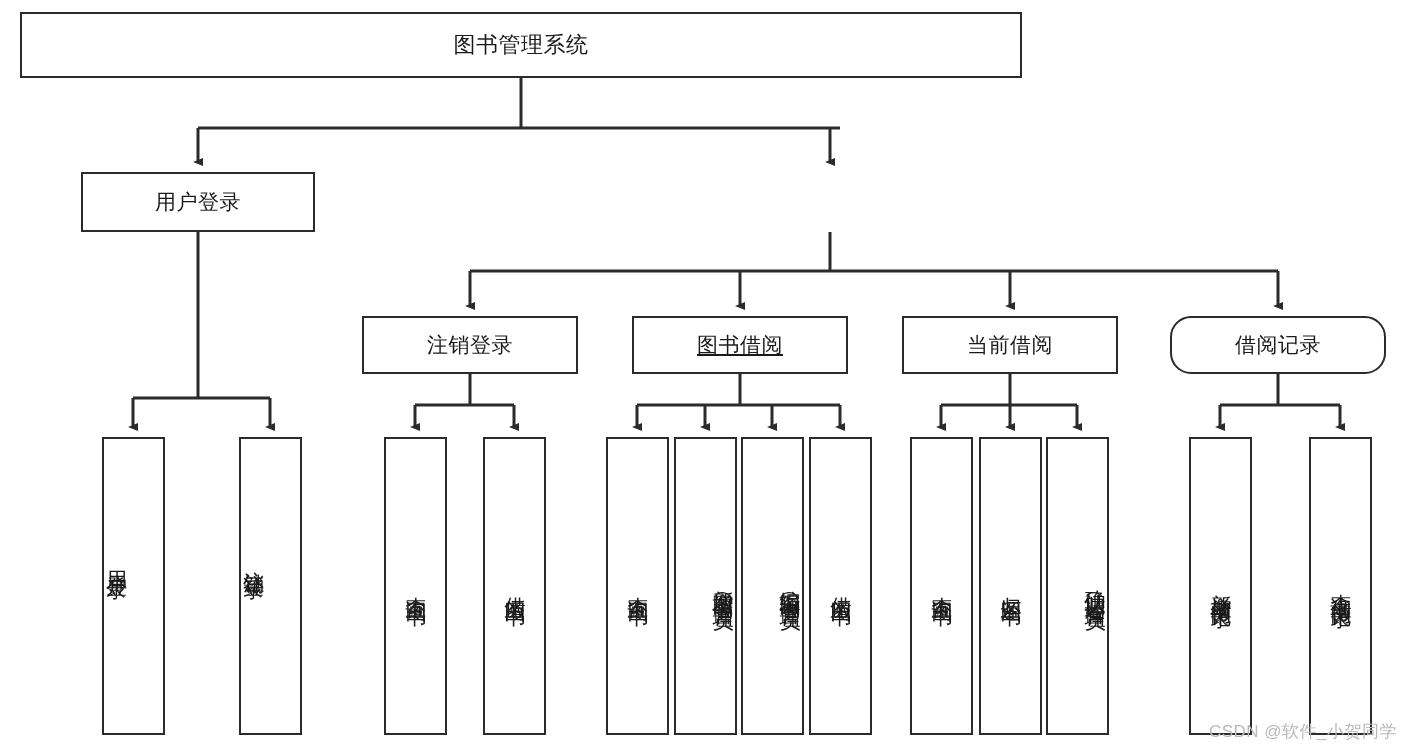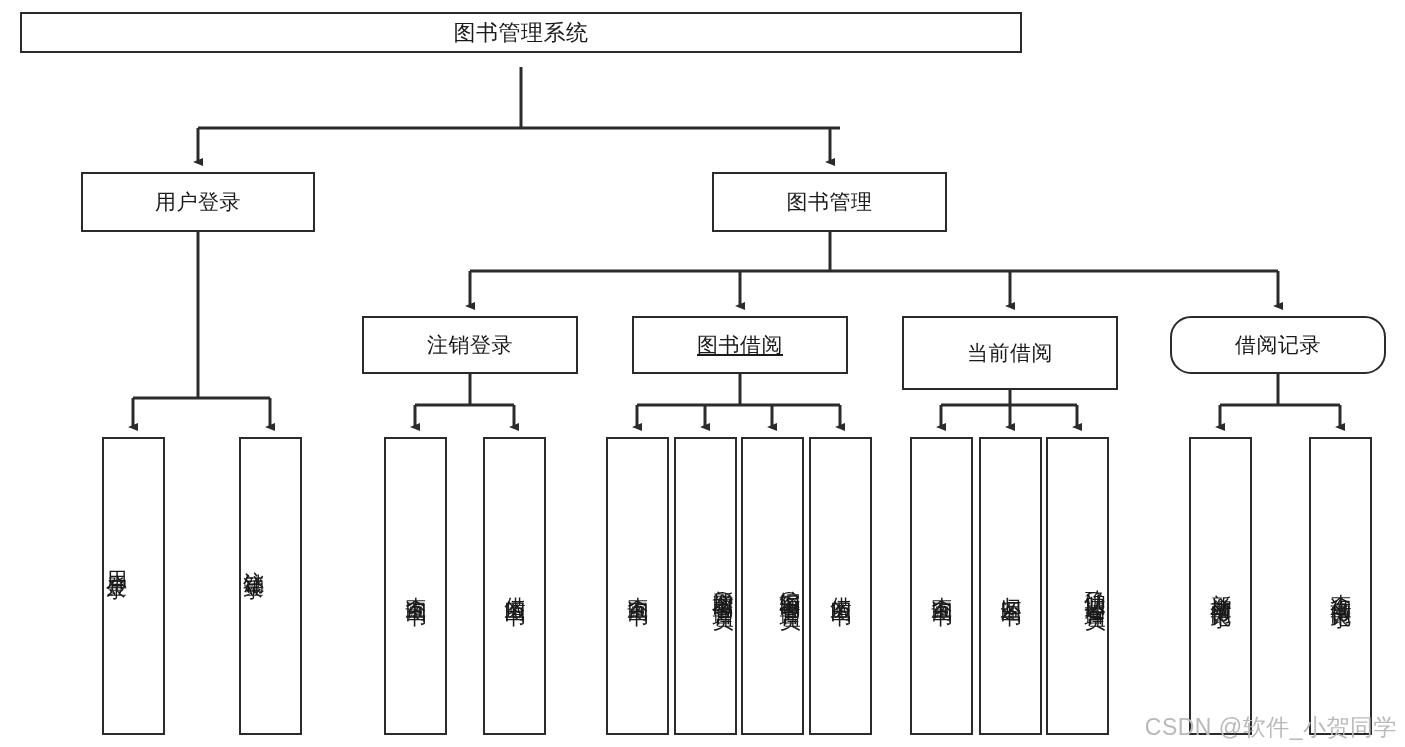--- a/index.html
+++ b/index.html
@@ -62,21 +62,21 @@
     align-items: flex-start;
   }
   .node-v.low {
     align-items: flex-end;
     padding-bottom: 58px;
   }
   #watermark {
     position: absolute;
     right: 8px;
     bottom: 4px;
-    font-size: 23px;
+    font-size: 17px;
     color: #b9b9b9;
     white-space: nowrap;
     letter-spacing: 0.5px;
   }
 </style>
 </head>
 <body>
 
 <div id="stage">
 
@@ -123,38 +123,35 @@
       <path d="M1010,405 L1010,427" marker-end="url(#arrow)"></path>
       <path d="M1077,405 L1077,427" marker-end="url(#arrow)"></path>
 
       <path d="M1278,374 L1278,405"></path>
       <path d="M1220,405 L1340,405"></path>
       <path d="M1220,405 L1220,427" marker-end="url(#arrow)"></path>
       <path d="M1340,405 L1340,427" marker-end="url(#arrow)"></path>
     </g>
   </svg>
 
-  <div class="node node-h root" style="left:20px; top:12px; width:1002px; height:41px;">
+  <div class="node node-h root" style="left:20px; top:12px; width:1002px; height:66px;">
     <span>图书管理系统</span>
   </div>
 
   <div class="node node-h" style="left:81px; top:172px; width:234px; height:60px;">
     <span>用户登录</span>
   </div>
-  <div class="node node-h" style="left:712px; top:172px; width:235px; height:60px;">
-    <span>图书管理</span>
-  </div>
 
   <div class="node node-h" style="left:362px; top:316px; width:216px; height:58px;">
     <span>注销登录</span>
   </div>
   <div class="node node-h" style="left:632px; top:316px; width:216px; height:58px;text-decoration:underline;">
     <span>图书借阅</span>
   </div>
-  <div class="node node-h" style="left:902px; top:316px; width:216px; height:74px;">
+  <div class="node node-h" style="left:902px; top:316px; width:216px; height:58px;">
     <span>当前借阅</span>
   </div>
   <div class="node node-h" style="left:1170px; top:316px; width:216px; height:58px;border-radius:21px;">
     <span>借阅记录</span>
   </div>
 
   <div class="node node-v low" style="left:102px; top:437px; width:63px; height:298px;">
     <span class="vlabel">用户登录</span>
   </div>
   <div class="node node-v low" style="left:239px; top:437px; width:63px; height:298px;">

